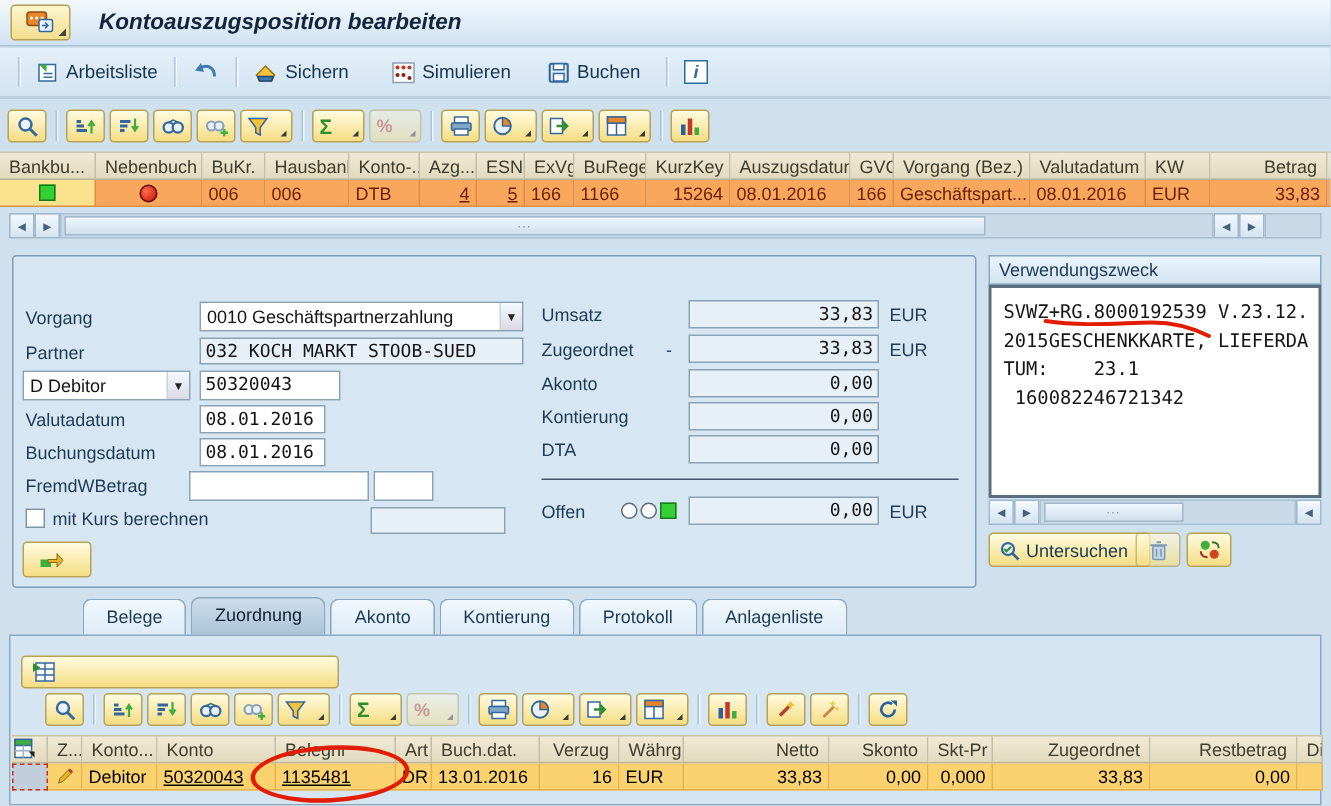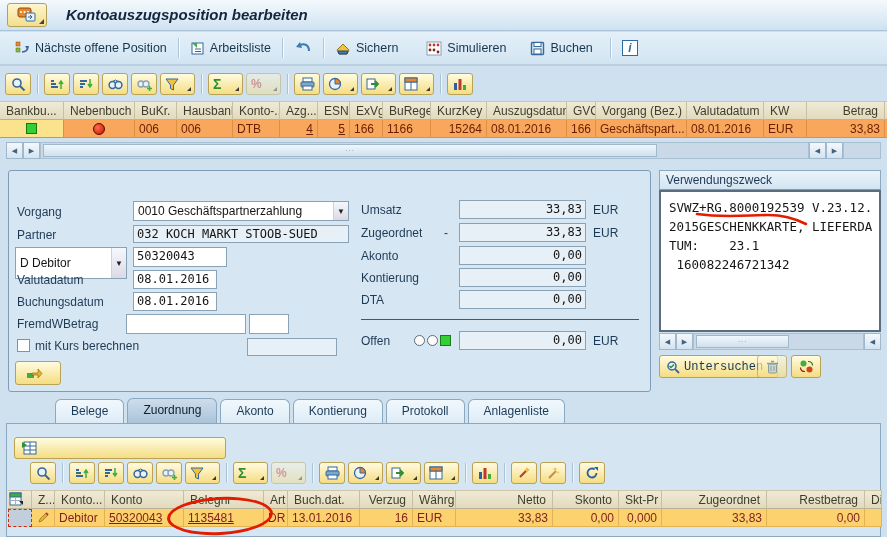--- a/index.html
+++ b/index.html
@@ -14,28 +14,28 @@
   .apptb{position:absolute;left:0;top:32px;width:887px;height:34px;background:linear-gradient(#e4f0f9,#d2e4f2);border-bottom:2px solid #bad0e1;display:flex;align-items:center;padding-left:8px}
   .apbtn{display:flex;align-items:center;gap:5px;padding:2px 7px;color:#16364f;font-size:12.5px;background:none;border:none;font-family:inherit;cursor:default;white-space:nowrap}
   .sep{width:1px;height:20px;background:#aec6d8;box-shadow:1px 0 0 #f4fafd;margin:0 4px}
   
   .gtb{position:absolute;display:flex;align-items:center;gap:3px}
   .ib{width:26px;height:22px;background:linear-gradient(#fffbe0,#f5dd82);border:1px solid #b9a254;border-radius:3px;display:flex;align-items:center;justify-content:center;position:relative;padding:0}
   .ib.dd{width:35px;justify-content:flex-start;padding-left:4px}
   .ib.dd::after{content:"";position:absolute;right:3px;bottom:3px;border-left:4px solid transparent;border-bottom:4px solid #3a3a3a}
   .ib.dis{opacity:.45}
   .vsep{width:1px;height:20px;background:#aac2d6;box-shadow:1px 0 0 #eef6fb;margin:0 3px}
-  .wbtn{height:22px;background:linear-gradient(#fffbe0,#f5dd82);border:1px solid #b9a254;border-radius:3px;display:flex;align-items:center;gap:4px;padding:0 14px 0 6px;position:relative;font-family:Liberation Mono, monospace;font-size:12px;color:#163a55}
+  .wbtn{height:22px;background:linear-gradient(#fffbe0,#f5dd82);border:1px solid #b9a254;border-radius:3px;display:flex;align-items:center;gap:4px;padding:0 14px 0 6px;position:relative;font-family:Liberation Sans, sans-serif;font-size:12px;color:#163a55}
   .wbtn.dd::after{content:"";position:absolute;right:3px;bottom:3px;border-left:4px solid transparent;border-bottom:4px solid #3a3a3a}
   
   .grow{position:absolute;display:flex}
   .hcell{height:19px;background:linear-gradient(#f0ead6,#e2dabd);border-right:1px solid #c6bfa2;border-top:1px solid #cdc6aa;border-bottom:1px solid #b9b296;padding:2px 6px;color:#3e3e2c;white-space:nowrap;overflow:hidden;flex:none}
   .dcell{height:18px;border-right:1px solid #dd8f44;border-bottom:1px solid #dd8f44;padding:1px 4px;white-space:nowrap;overflow:hidden;flex:none;display:flex;align-items:center}
   .g1 .dcell{background:#f8a75c;color:#6a1f00}
-  .g2 .dcell{background:#fcd26e;color:#7f1d1d;border-right-color:#e3b253;border-bottom-color:#e3b253}
+  .g2 .dcell{background:#fcd26e;color:#000000;border-right-color:#e3b253;border-bottom-color:#e3b253}
   .num{justify-content:flex-end;text-align:right}
   .cnum{text-align:right;justify-content:flex-end}
   .link{text-decoration:underline}
   
   .scroll{position:absolute;display:flex;align-items:center}
   .sbtn{width:17px;height:17px;background:linear-gradient(#f3f8fc,#d5e4f1);border:1px solid #9fb8cc;display:flex;align-items:center;justify-content:center;font-size:7px;color:#44627e;padding:0}
   .strack{height:17px;background:#c9d9e8;border:1px solid #a9c0d2;position:relative}
   .sthumb{position:absolute;top:1px;height:13px;background:linear-gradient(#f0f7fc,#cfe0ee);border:1px solid #9fb8cc;display:flex;align-items:center;justify-content:center;color:#7b93a8;font-size:8px;letter-spacing:1px}
   
   .gbox{position:absolute;left:8px;top:170px;width:643px;height:222px;background:#d7e6f3;border:1px solid #7f9db9;border-radius:3px}
@@ -73,29 +73,20 @@
         <circle cx="7.5" cy="5" r="1" fill="#fff"></circle>
         <circle cx="11" cy="5" r="1" fill="#fff"></circle>
         <rect x="9" y="6" width="9" height="8" rx="1" fill="#e9f2fa" stroke="#34689c"></rect>
         <path d="M11 10h4m-2-2 2 2-2 2" stroke="#34689c" fill="none"></path>
       </svg>
   </button>
   <div class="title">Kontoauszugsposition bearbeiten</div>
 </div>
 
 <div class="apptb">
-  <button class="apbtn">
-    <svg width="15" height="15" viewBox="0 0 15 15">
-        <rect x="1" y="1" width="4" height="4" fill="#e8862c" stroke="#8a4d12" stroke-width=".5"></rect>
-        <rect x="1" y="7" width="4" height="4" fill="#8bb93b" stroke="#4e7311" stroke-width=".5"></rect>
-        <path d="M7 11c4 0 6-2 6-6" fill="none" stroke="#34689c" stroke-width="1.6"></path>
-        <path d="M10 5h4l-2 3z" fill="#34689c"></path>
-      </svg>
-    <span>Nächste offene Position</span>
-  </button>
   <span class="sep"></span>
   <button class="apbtn">
     <svg width="15" height="15" viewBox="0 0 15 15">
         <rect x="2" y="2" width="11" height="11" fill="#fff" stroke="#34689c"></rect>
         <path d="M2 2h5v5z" fill="#3fae3f"></path>
         <path d="M5 8h6M5 10.5h6" stroke="#34689c"></path>
       </svg>
     <span>Arbeitsliste</span>
   </button>
   <span class="sep"></span>
@@ -284,21 +275,21 @@
 
   <div class="flabel" style="left:8px;top:34px">Vorgang</div>
   <div class="ddown" style="left:124px;top:30px;width:216px;height:20px">
     <span>0010 Geschäftspartnerzahlung</span>
     <span class="ddarrow">▼</span>
   </div>
 
   <div class="flabel" style="left:8px;top:57px">Partner</div>
   <div class="inp ro" style="left:124px;top:54px;width:216px;height:18px">032 KOCH MARKT STOOB-SUED</div>
 
-  <div class="ddown" style="left:6px;top:76px;width:112px;height:32px">
+  <div class="ddown" style="left:6px;top:76px;width:112px;height:20px">
     <span>D Debitor</span>
     <span class="ddarrow">▼</span>
   </div>
   <div class="inp" style="left:124px;top:76px;width:94px;height:20px">50320043</div>
 
   <div class="flabel" style="left:8px;top:102px">Valutadatum</div>
   <div class="inp" style="left:124px;top:99px;width:84px;height:19px">08.01.2016</div>
 
   <div class="flabel" style="left:8px;top:124px">Buchungsdatum</div>
   <div class="inp" style="left:124px;top:121px;width:84px;height:19px">08.01.2016</div>

